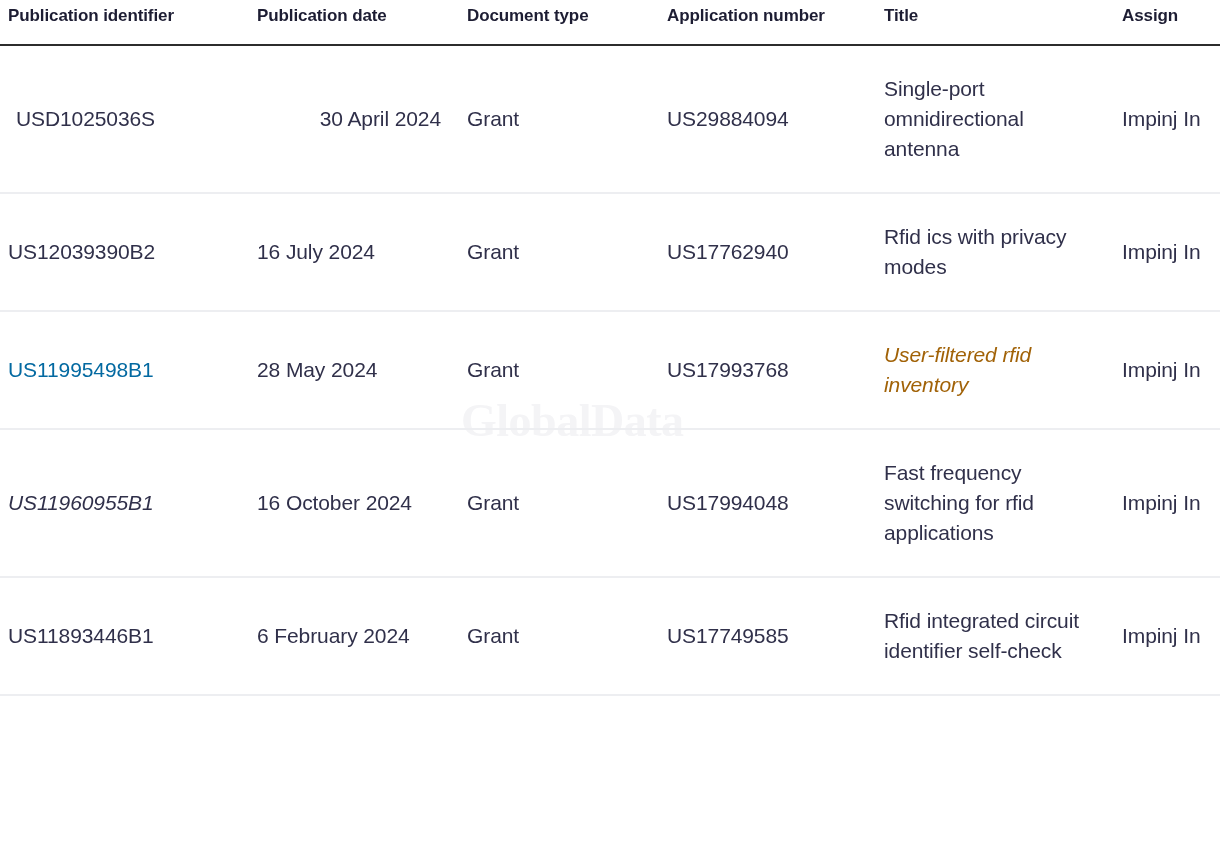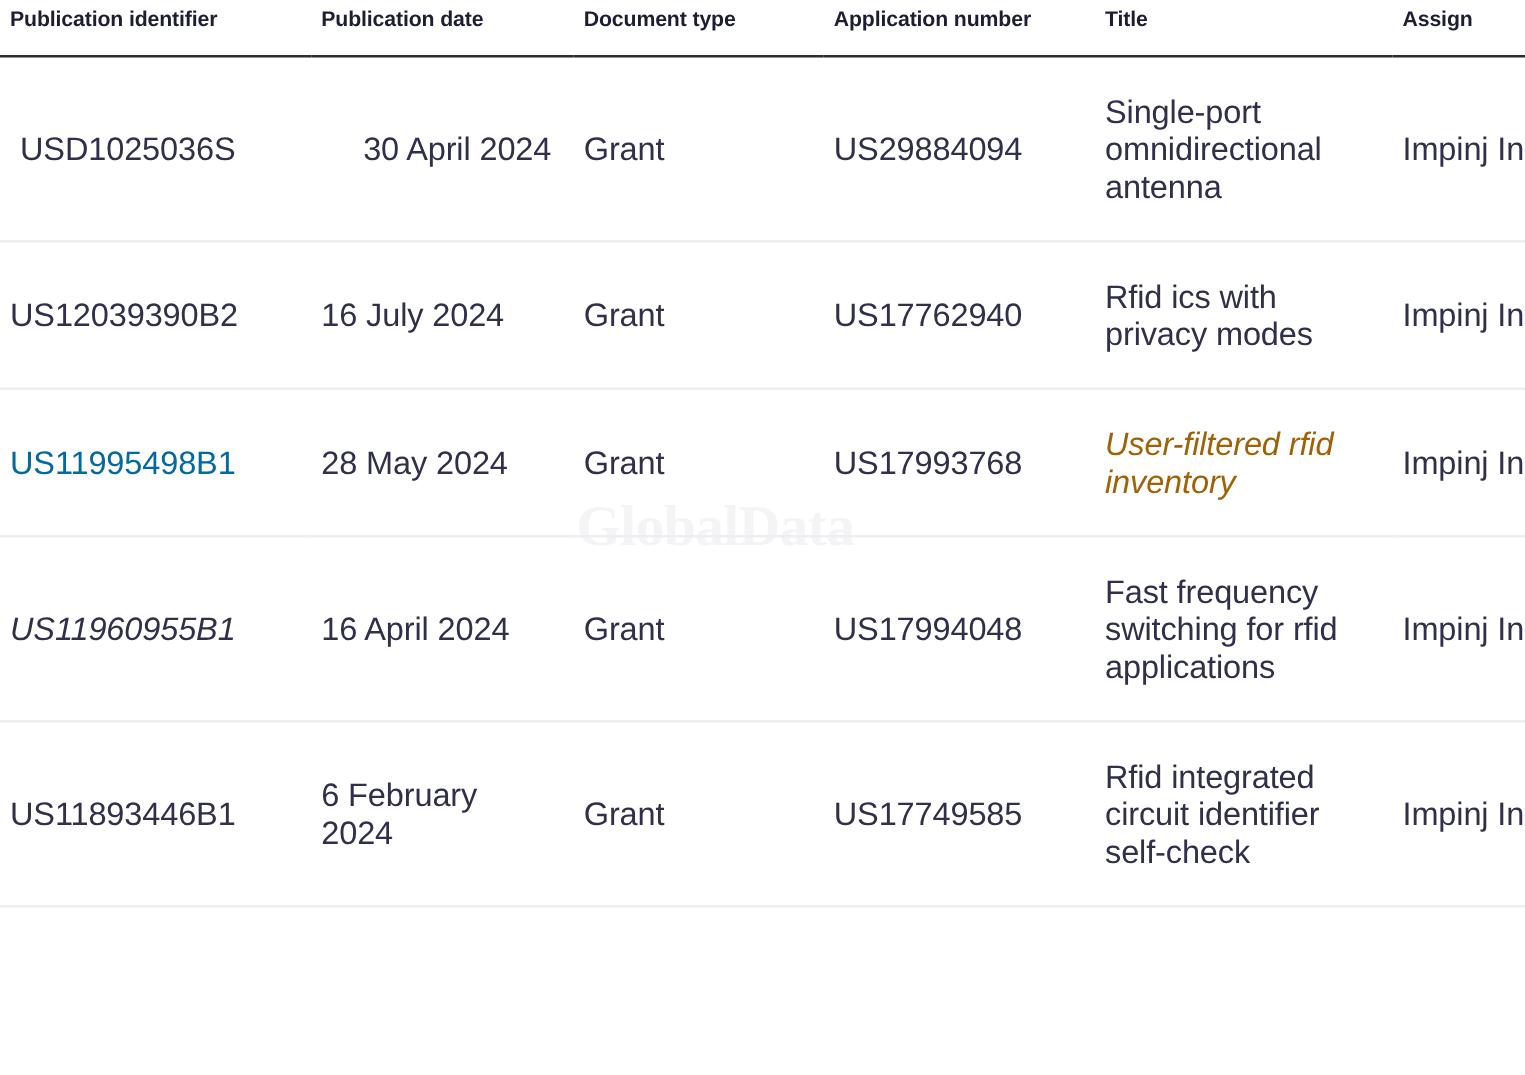--- a/index.html
+++ b/index.html
@@ -60,21 +60,21 @@
     text-align: left;
     vertical-align: bottom;
     color: #1d1d33;
     padding: 0 18px 13px 8px;
     background: transparent;
     border-bottom: 2px solid #2c2c2c;
     letter-spacing: -0.1px;
   }
 
   table.patent-table tbody td {
-    font-size: 26px;
+    font-size: 21px;
     font-weight: 400;
     line-height: 30px;
     text-align: left;
     vertical-align: middle;
     color: #30304a;
     padding: 28px 18px 28px 8px;
     border-bottom: 2px solid #edeef1;
     background: transparent;
     letter-spacing: -0.1px;
   }
@@ -144,21 +144,21 @@
         <td style="color: #0369a1; border-bottom-color: rgb(237, 238, 241);">US11995498B1</td>
         <td style="color: rgb(48, 48, 74); border-bottom-color: rgb(237, 238, 241);">28 May 2024</td>
         <td style="color: rgb(48, 48, 74); border-bottom-color: rgb(237, 238, 241);">Grant</td>
         <td style="color: rgb(48, 48, 74); border-bottom-color: rgb(237, 238, 241);">US17993768</td>
         <td style="color: #a16207; border-bottom-color: rgb(237, 238, 241); font-style: italic;">User-filtered rfid inventory</td>
         <td class="assignee-cell" style="color: rgb(48, 48, 74); border-bottom-color: rgb(237, 238, 241);"><span>Impinj In</span></td>
       </tr>
 
       <tr>
         <td style="color: rgb(48, 48, 74); border-bottom-color: rgb(237, 238, 241); font-style: italic;">US11960955B1</td>
-        <td style="color: rgb(48, 48, 74); border-bottom-color: rgb(237, 238, 241);">16 April 2024</td>
+        <td style="color: rgb(48, 48, 74); border-bottom-color: rgb(237, 238, 241);">16 October 2024</td>
         <td style="color: rgb(48, 48, 74); border-bottom-color: rgb(237, 238, 241);">Grant</td>
         <td style="color: rgb(48, 48, 74); border-bottom-color: rgb(237, 238, 241);">US17994048</td>
         <td style="color: rgb(48, 48, 74); border-bottom-color: rgb(237, 238, 241);">Fast frequency switching for rfid applications</td>
         <td class="assignee-cell" style="color: rgb(48, 48, 74); border-bottom-color: rgb(237, 238, 241);"><span>Impinj In</span></td>
       </tr>
 
       <tr>
         <td style="color: rgb(48, 48, 74); border-bottom-color: rgb(237, 238, 241);">US11893446B1</td>
         <td style="color: rgb(48, 48, 74); border-bottom-color: rgb(237, 238, 241);">6 February 2024</td>
         <td style="color: rgb(48, 48, 74); border-bottom-color: rgb(237, 238, 241);">Grant</td>

